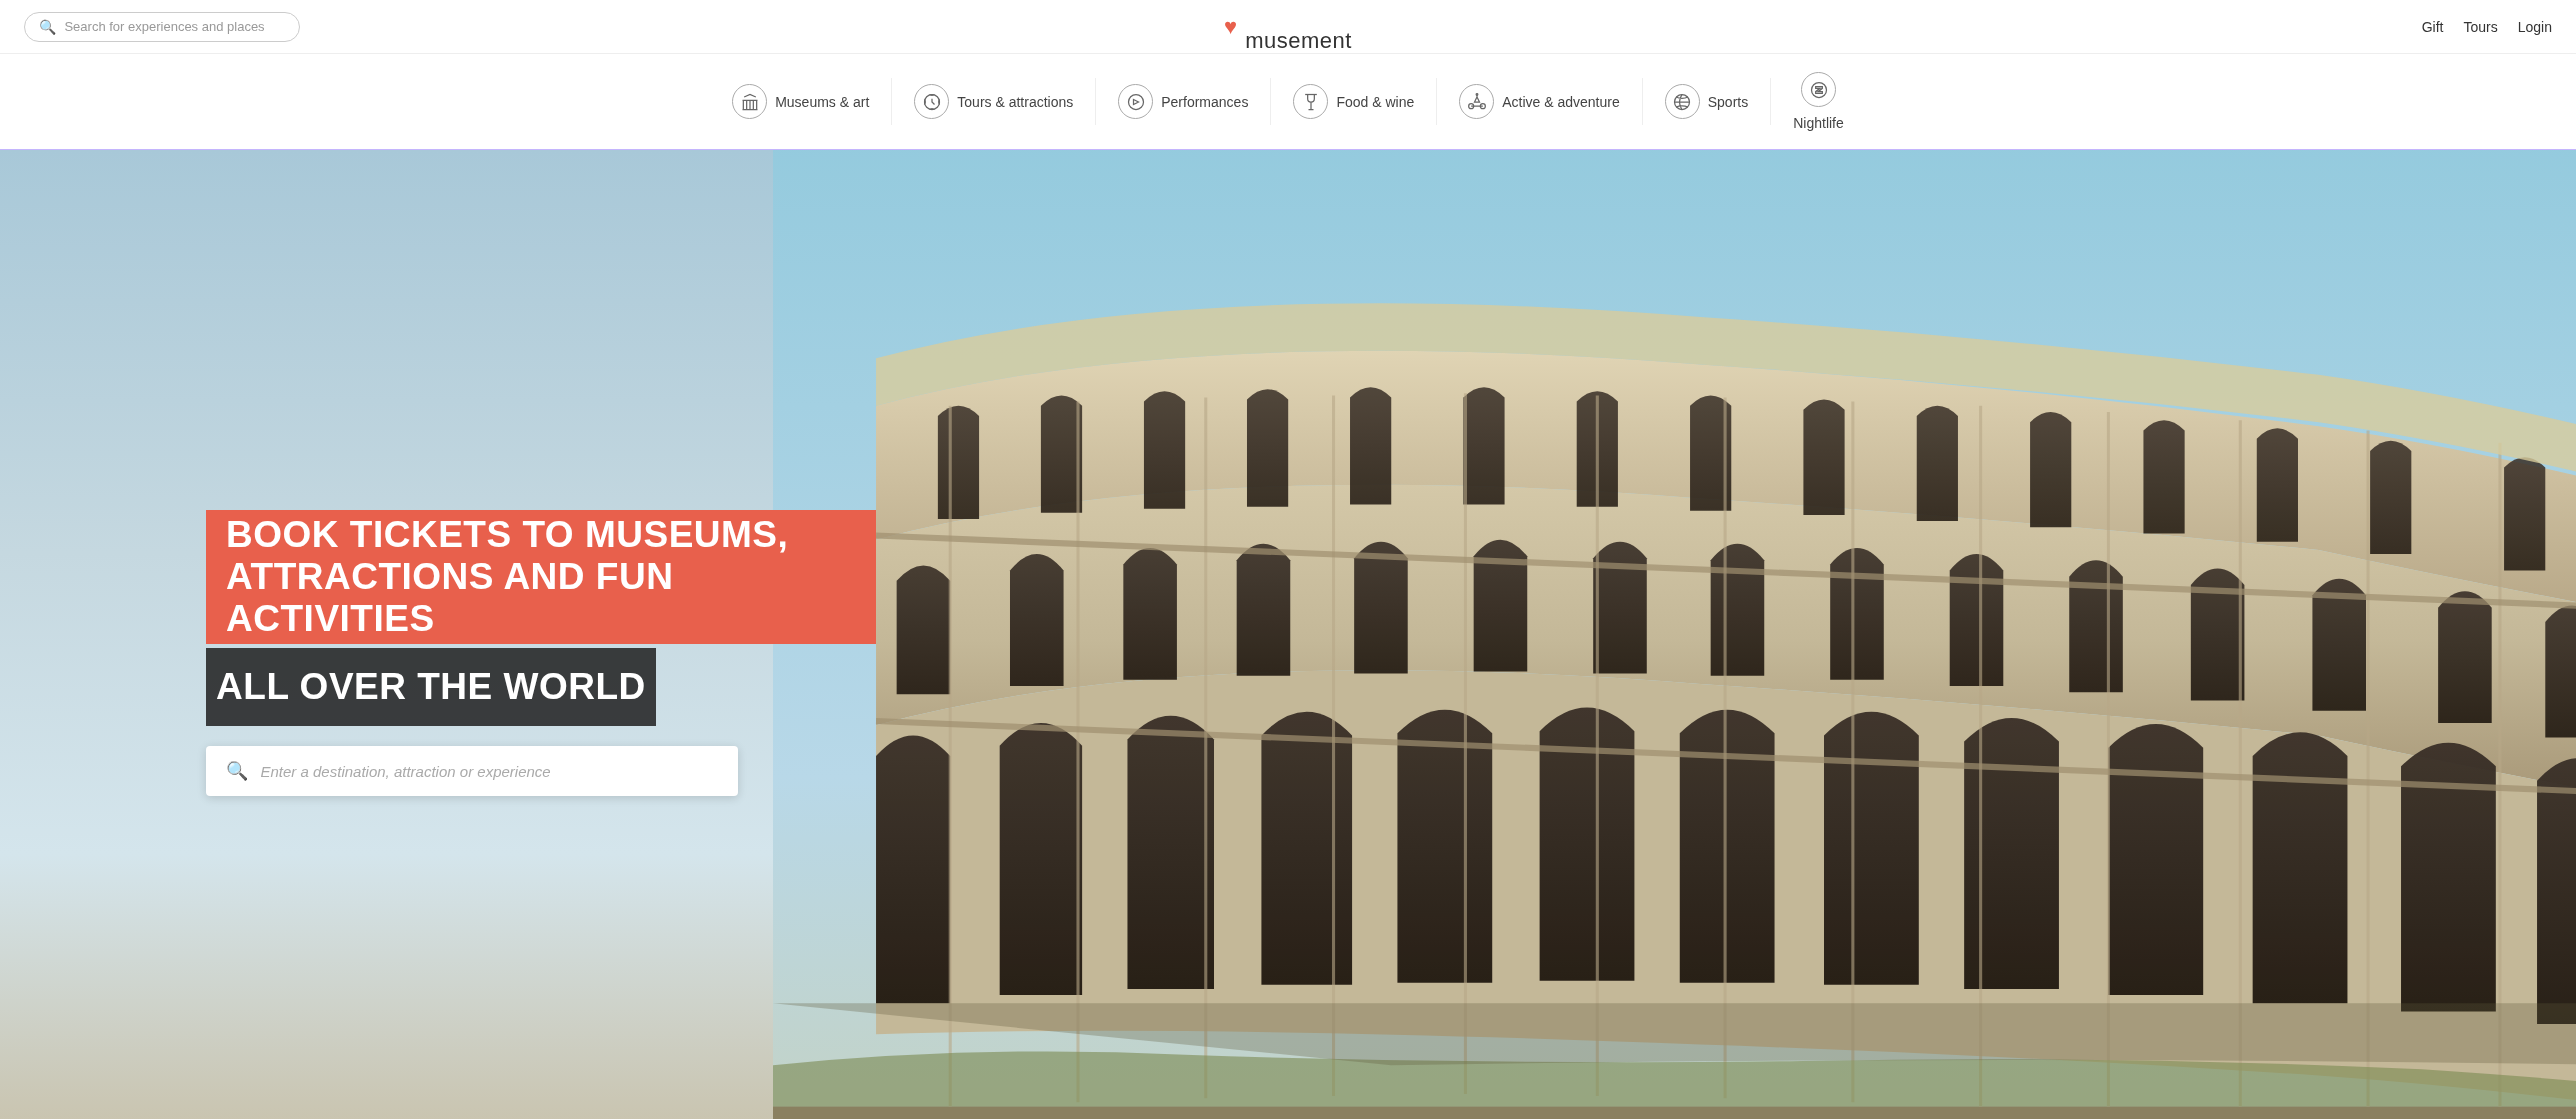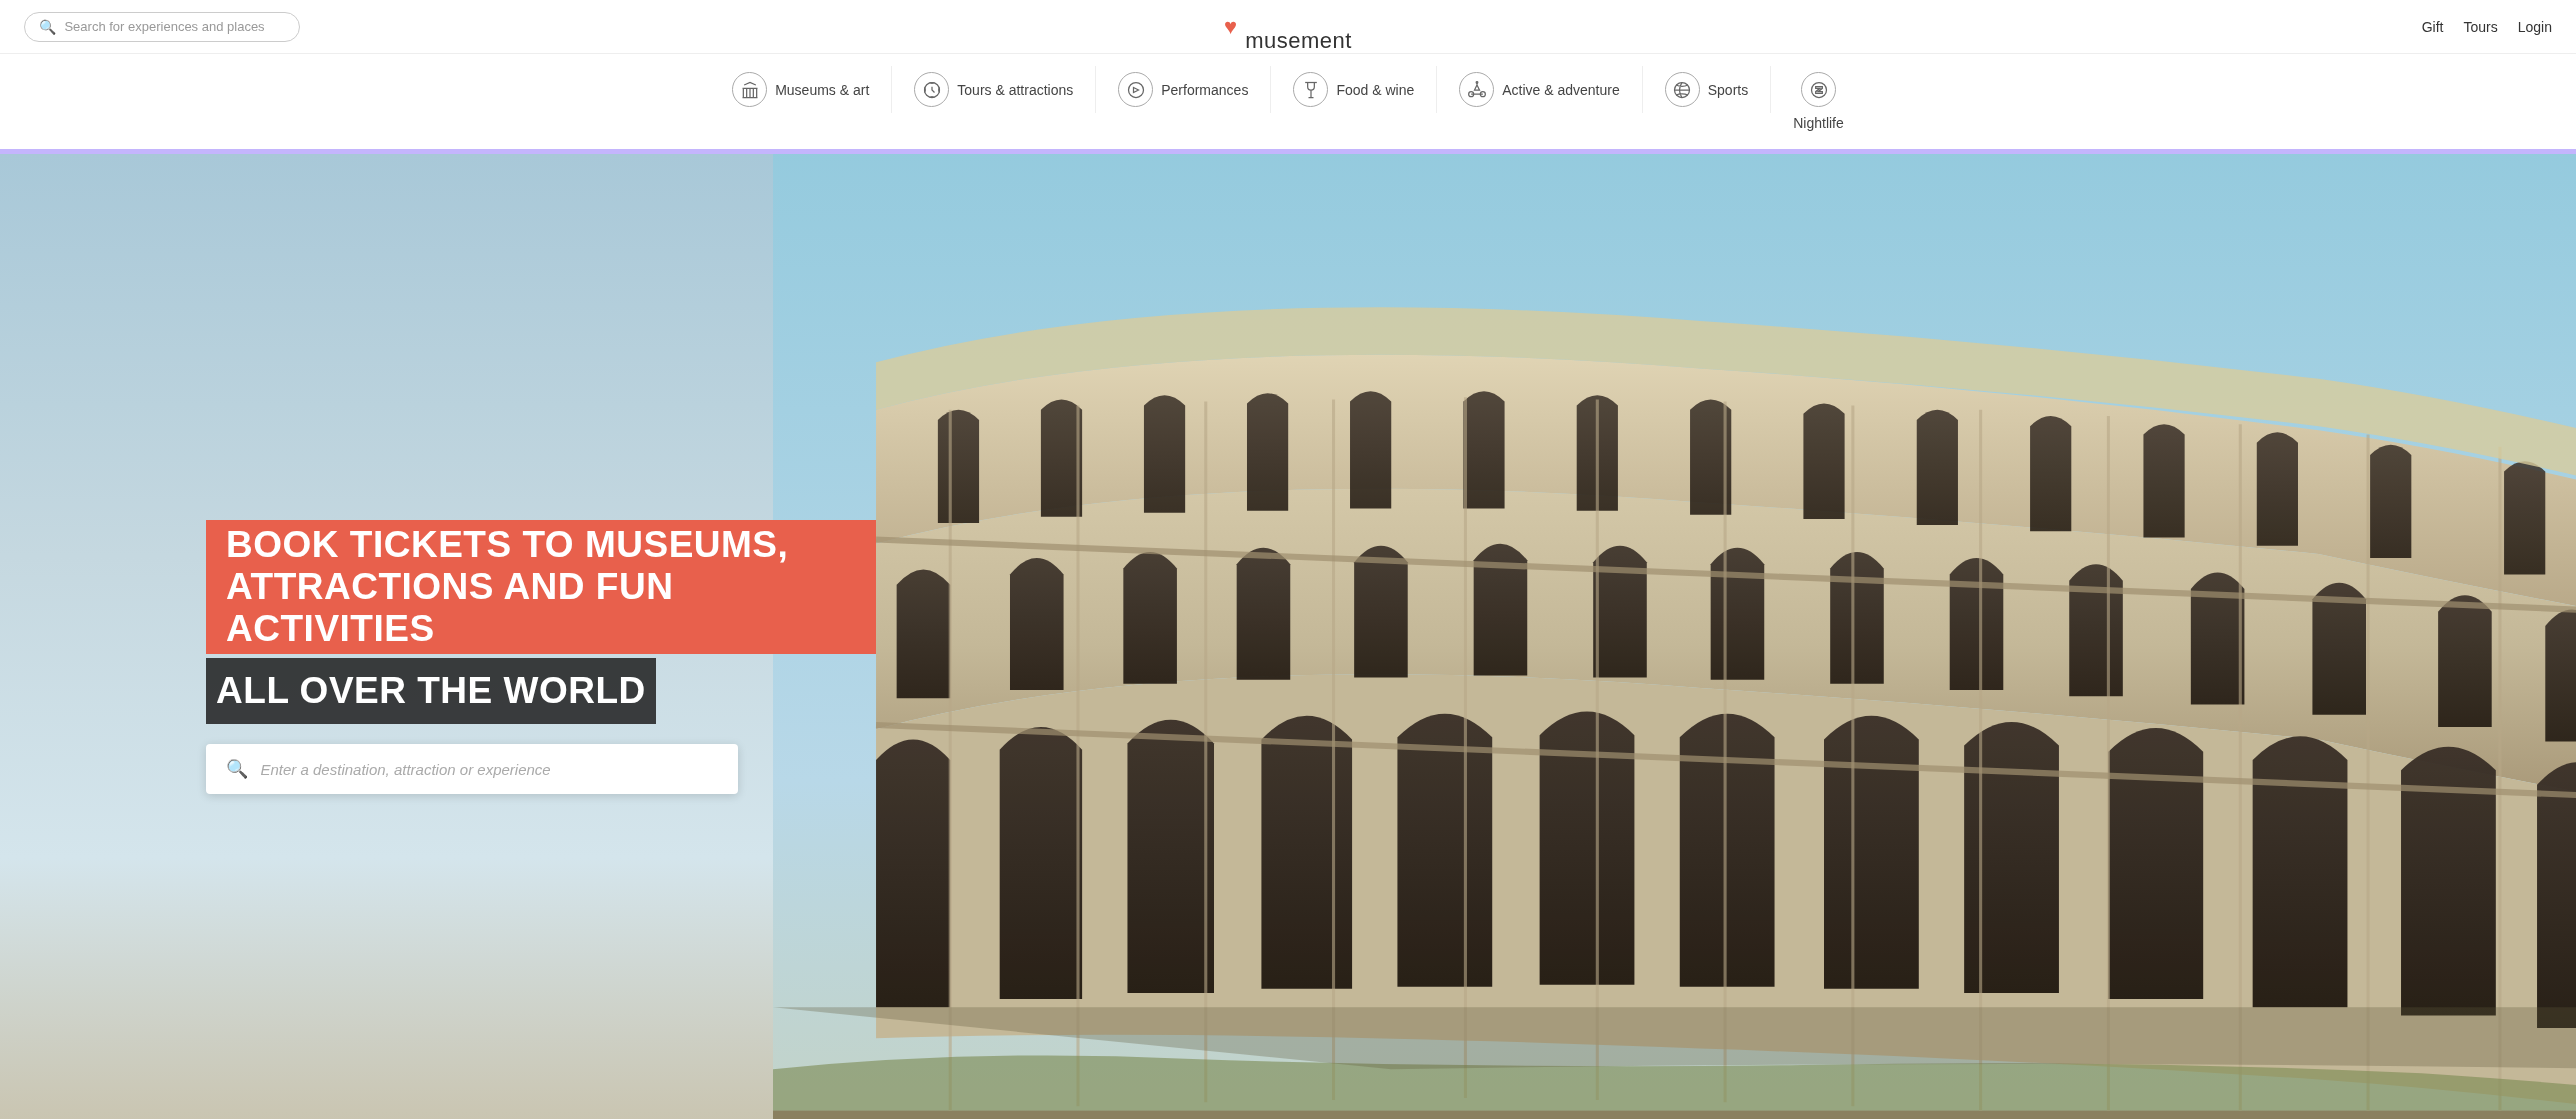--- a/index.html
+++ b/index.html
@@ -68,25 +68,25 @@
     .header-actions a {
       text-decoration: none;
       color: #333;
       font-size: 14px;
       font-weight: 500;
     }
 
     
     .nav {
       display: flex;
-      align-items: flex-start;
+      align-items: center;
       justify-content: center;
       gap: 0;
       padding: 12px 0;
-      border-bottom: 5px solid #c4b5fd;
+      border-bottom: 1px solid #c4b5fd;
       background: #fff;
     }
     .nav-item {
       display: flex;
       align-items: center;
       gap: 8px;
       padding: 6px 22px;
       cursor: pointer;
       border-right: 1px solid #eee;
       color: #444;
@@ -138,21 +138,21 @@
       display: inline-block;
       margin-bottom: 4px;
       letter-spacing: 0.5px;
     }
     .hero-title-line2 {
       background: rgba(30, 30, 30, 0.85);
       color: #fff;
       font-size: 37px;
       font-weight: 800;
       text-transform: uppercase;
-      padding: 12px 10px;
+      padding: 18px 10px;
       display: inline-block;
       margin-bottom: 20px;
       letter-spacing: 0.5px;
     }
 
     .hero-search-box {
       display: flex;
       align-items: center;
       background: #fff;
       border-radius: 4px;

